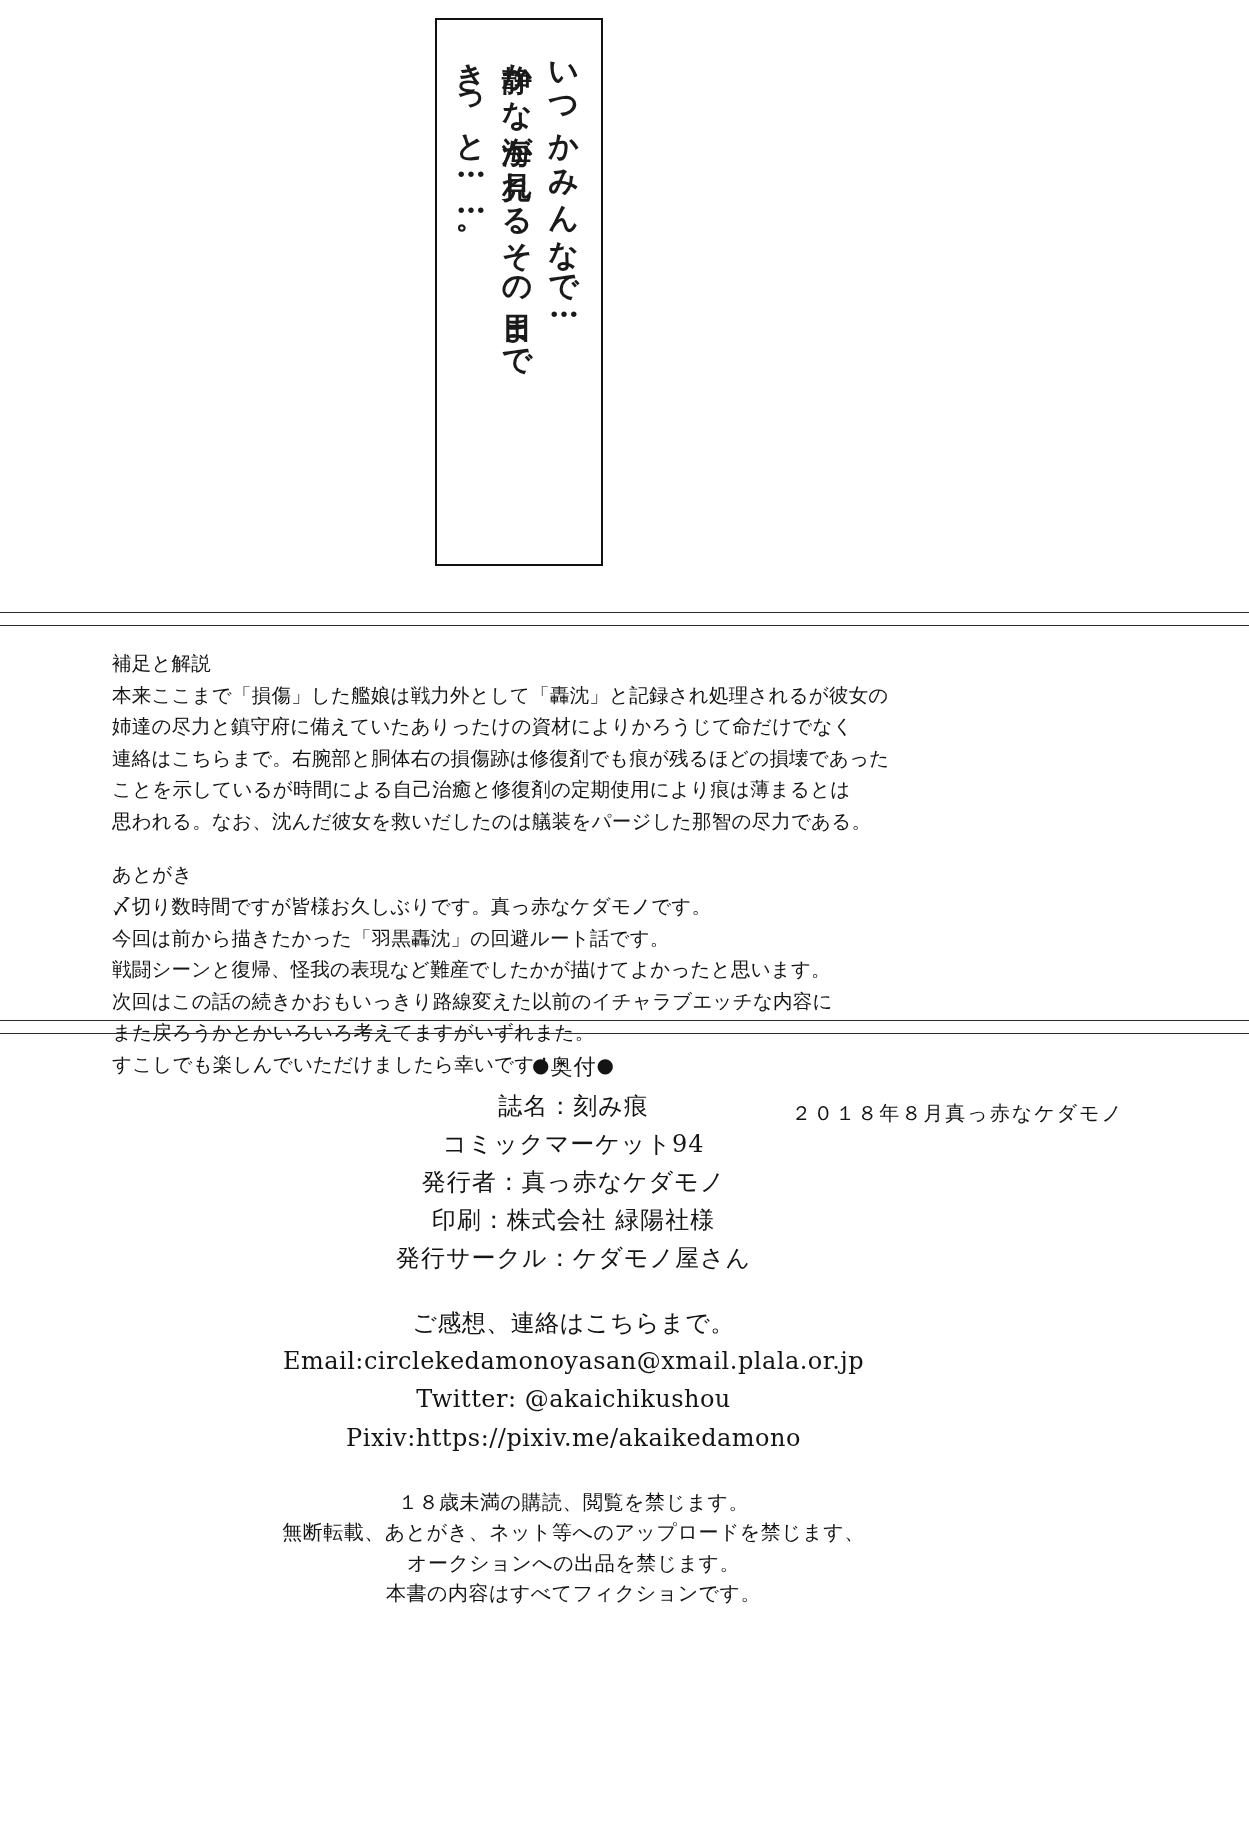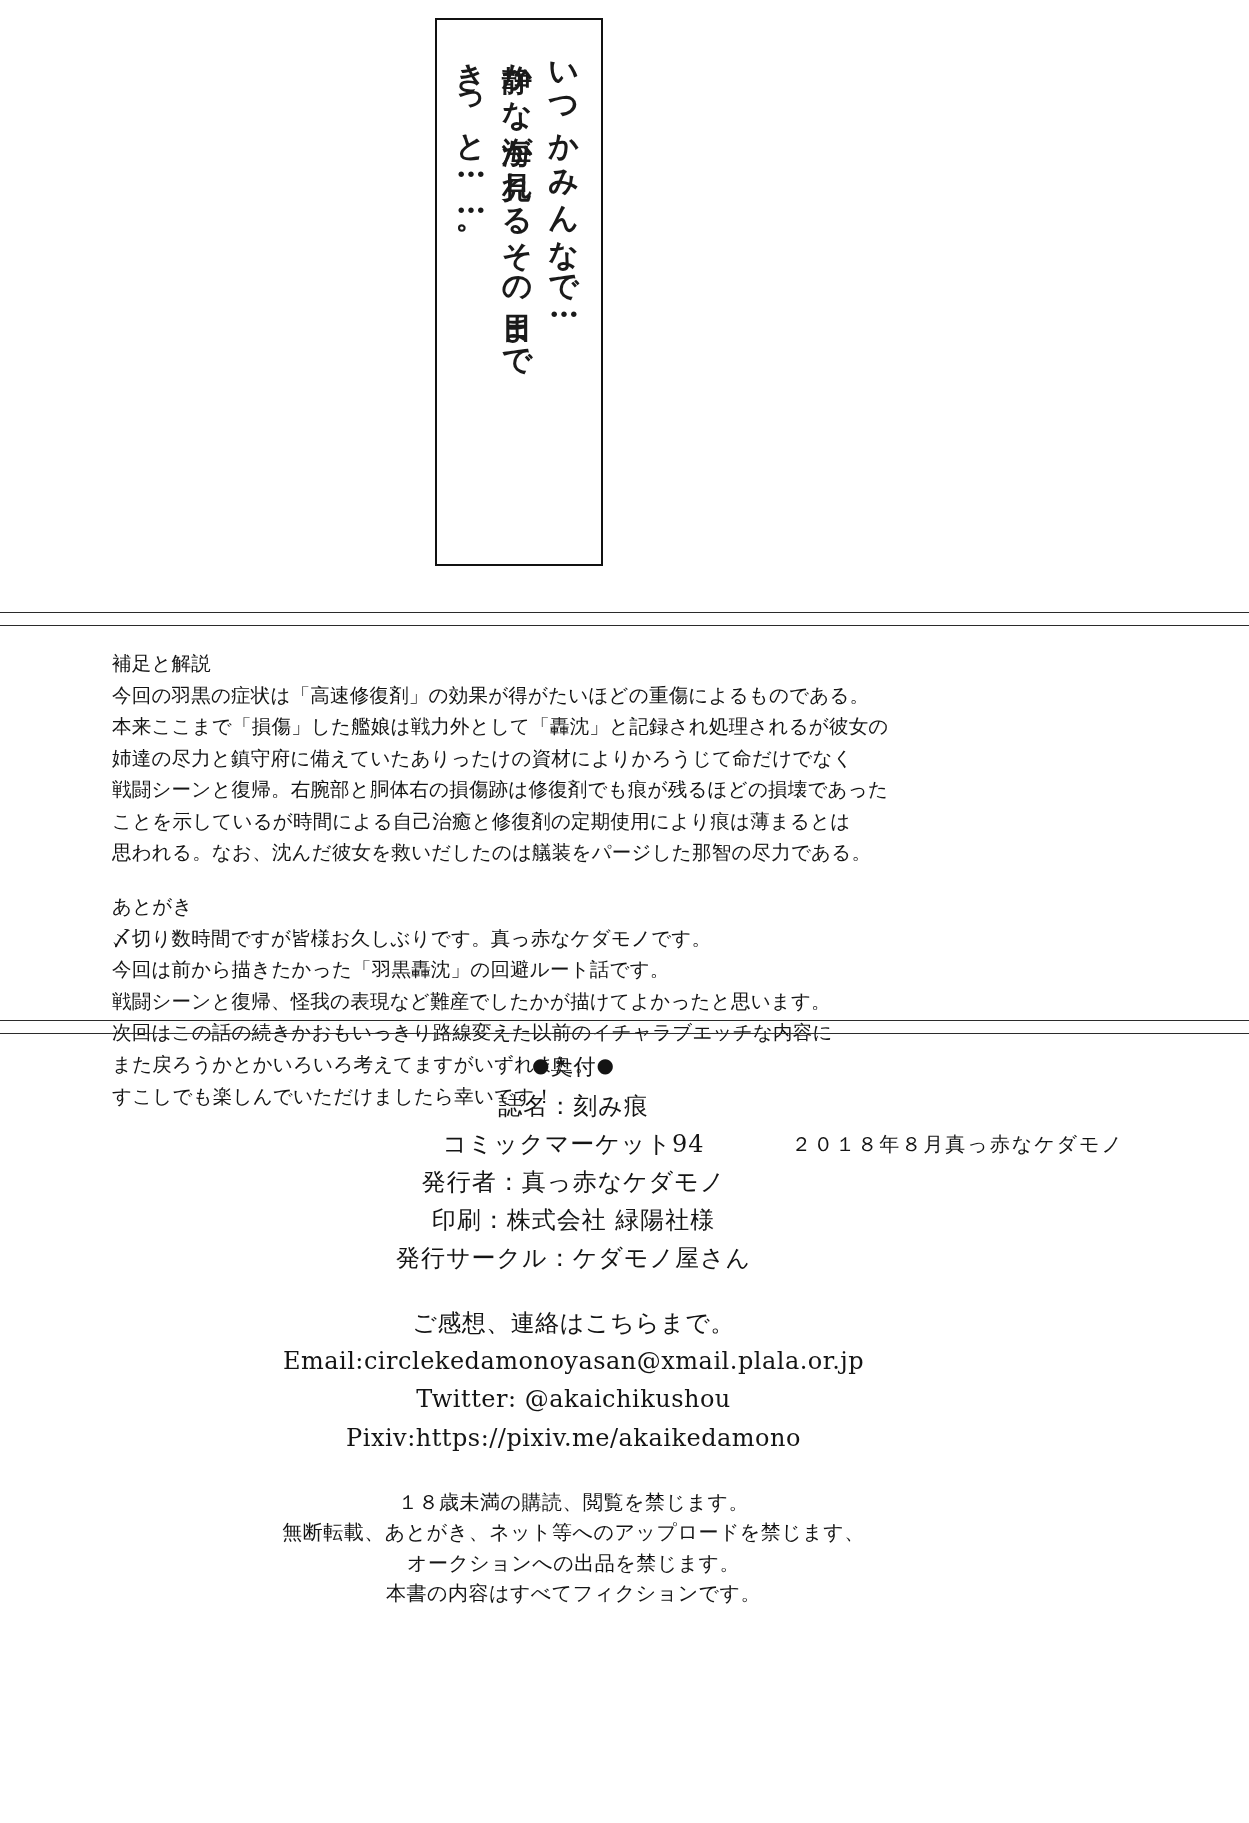--- a/index.html
+++ b/index.html
@@ -130,24 +130,23 @@
     </div>
   </div>
 </div>
 
 <div class="hr r1"></div>
 <div class="hr r2"></div>
 
 <div class="notes">
   <div class="blk">
     <p>補足と解説</p>
-    <p>今回の羽黒の症状は「高速修復剤」の効果が得がたいほどの重傷によるものである。</p>
     <p>本来ここまで「損傷」した艦娘は戦力外として「轟沈」と記録され処理されるが彼女の</p>
     <p>姉達の尽力と鎮守府に備えていたありったけの資材によりかろうじて命だけでなく</p>
-    <p>戦闘シーンと復帰。右腕部と胴体右の損傷跡は修復剤でも痕が残るほどの損壊であった</p>
+    <p>連絡はこちらまで。右腕部と胴体右の損傷跡は修復剤でも痕が残るほどの損壊であった</p>
     <p>ことを示しているが時間による自己治癒と修復剤の定期使用により痕は薄まるとは</p>
     <p>思われる。なお、沈んだ彼女を救いだしたのは艤装をパージした那智の尽力である。</p>
   </div>
   <div class="gap"></div>
   <div class="blk">
     <p>あとがき</p>
     <p>〆切り数時間ですが皆様お久しぶりです。真っ赤なケダモノです。</p>
     <p>今回は前から描きたかった「羽黒轟沈」の回避ルート話です。</p>
     <p>戦闘シーンと復帰、怪我の表現など難産でしたかが描けてよかったと思います。</p>
     <p>次回はこの話の続きかおもいっきり路線変えた以前のイチャラブエッチな内容に</p>

